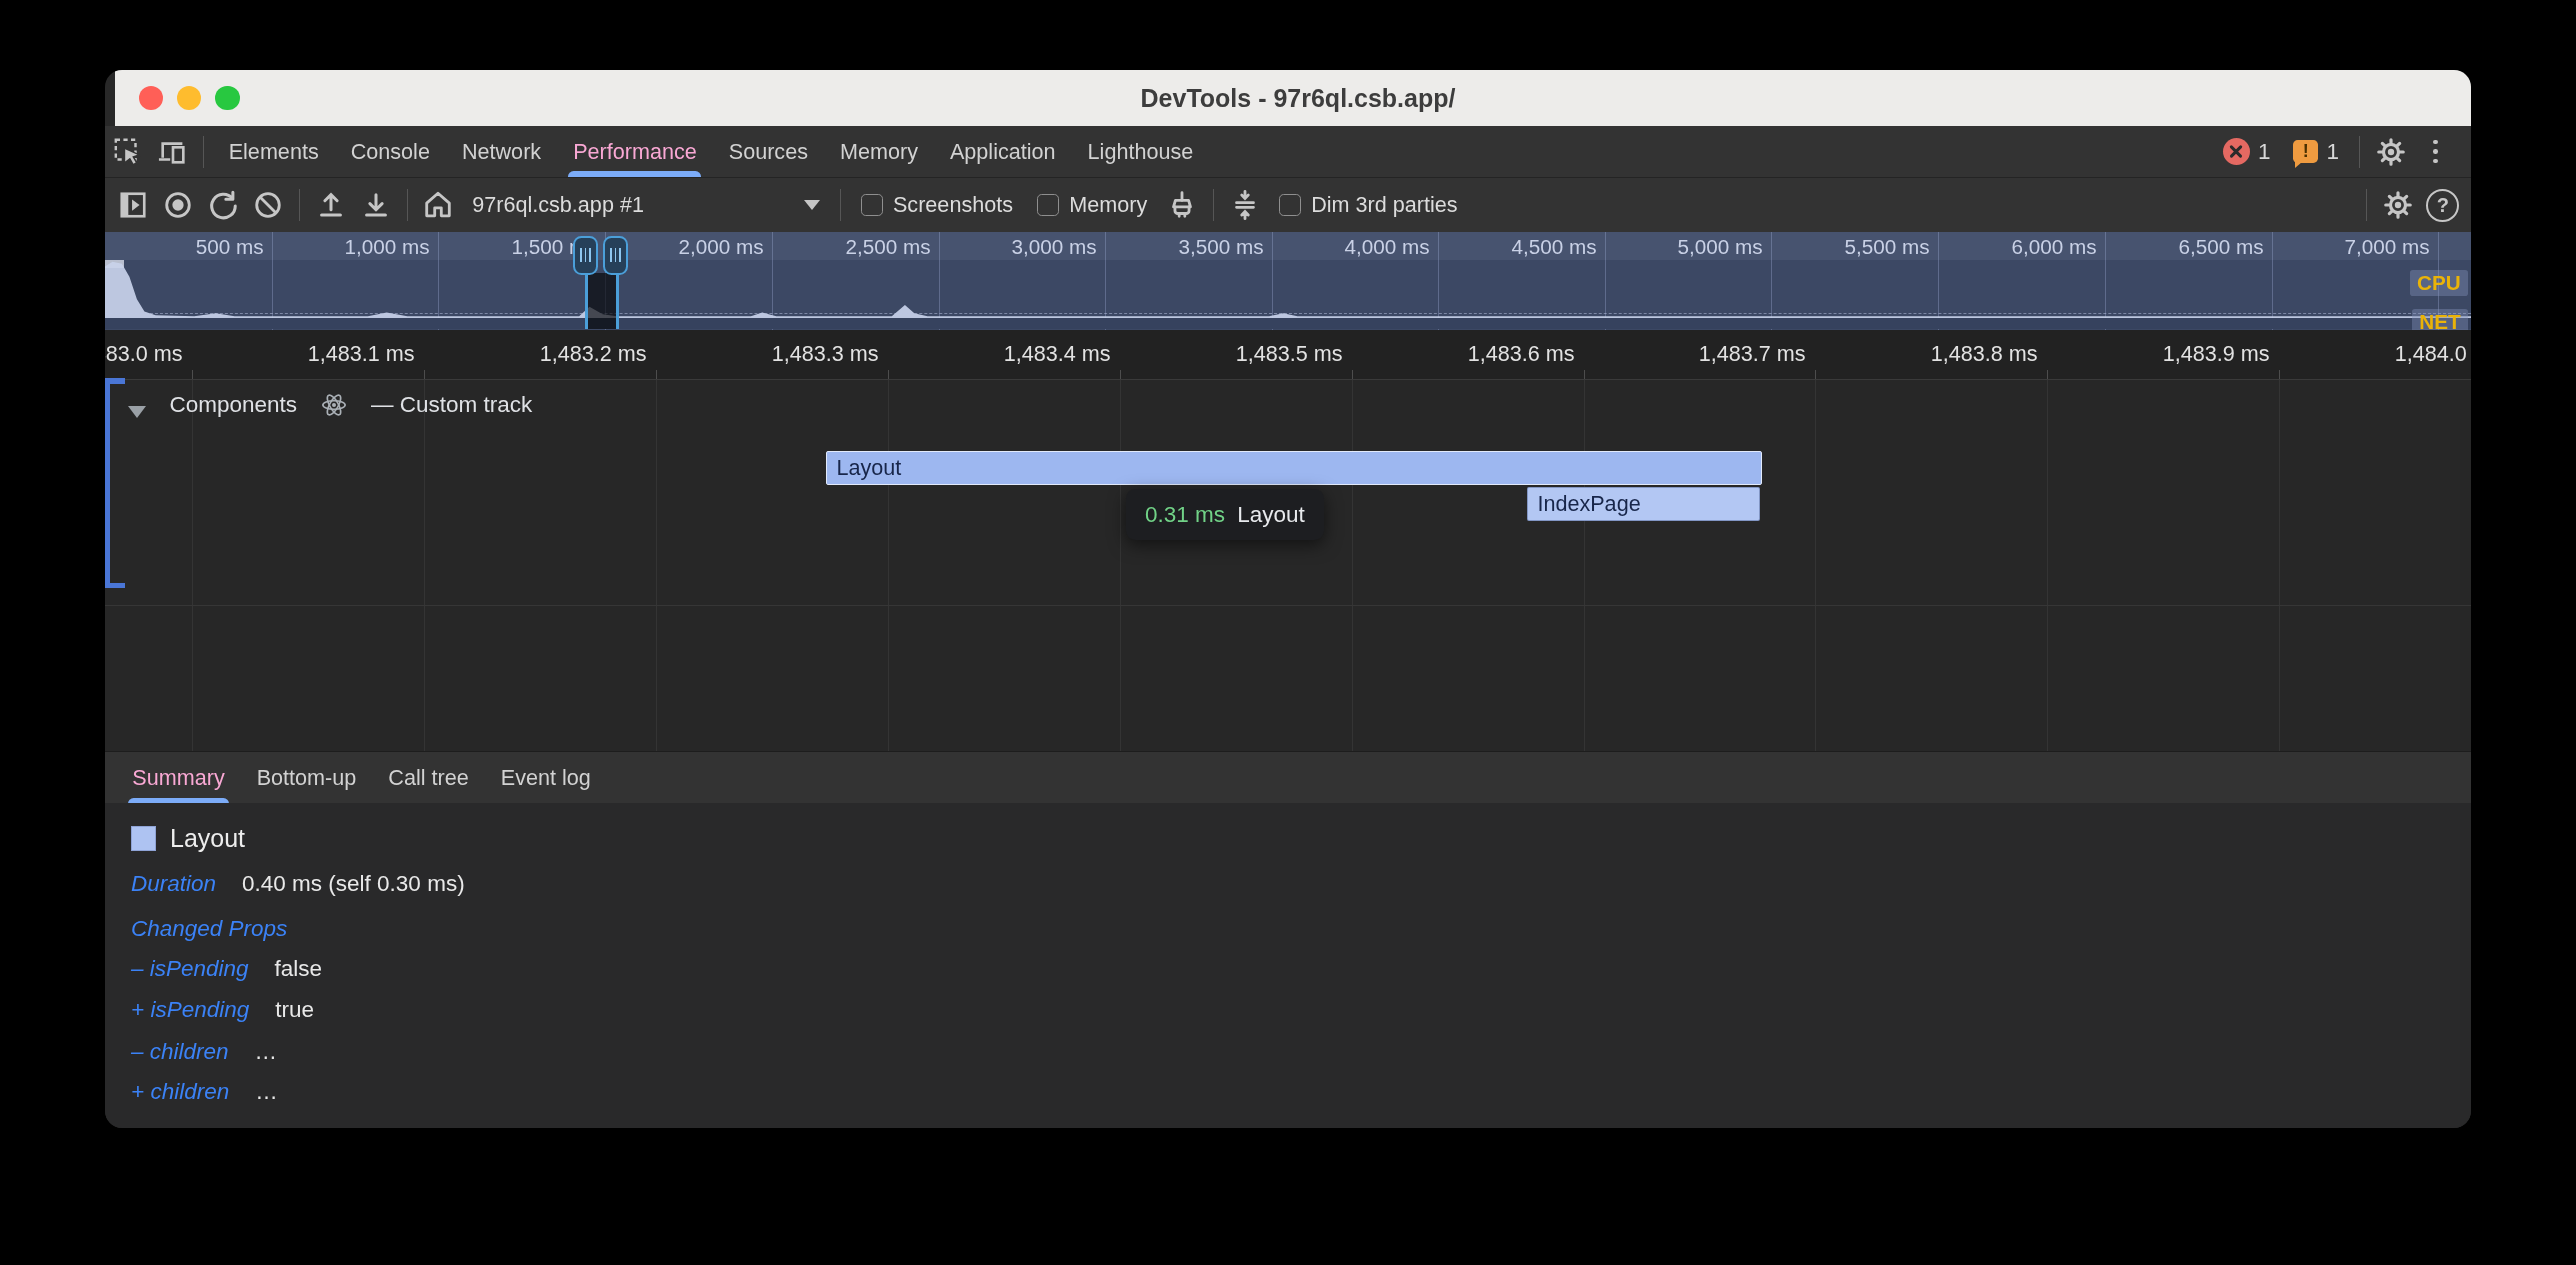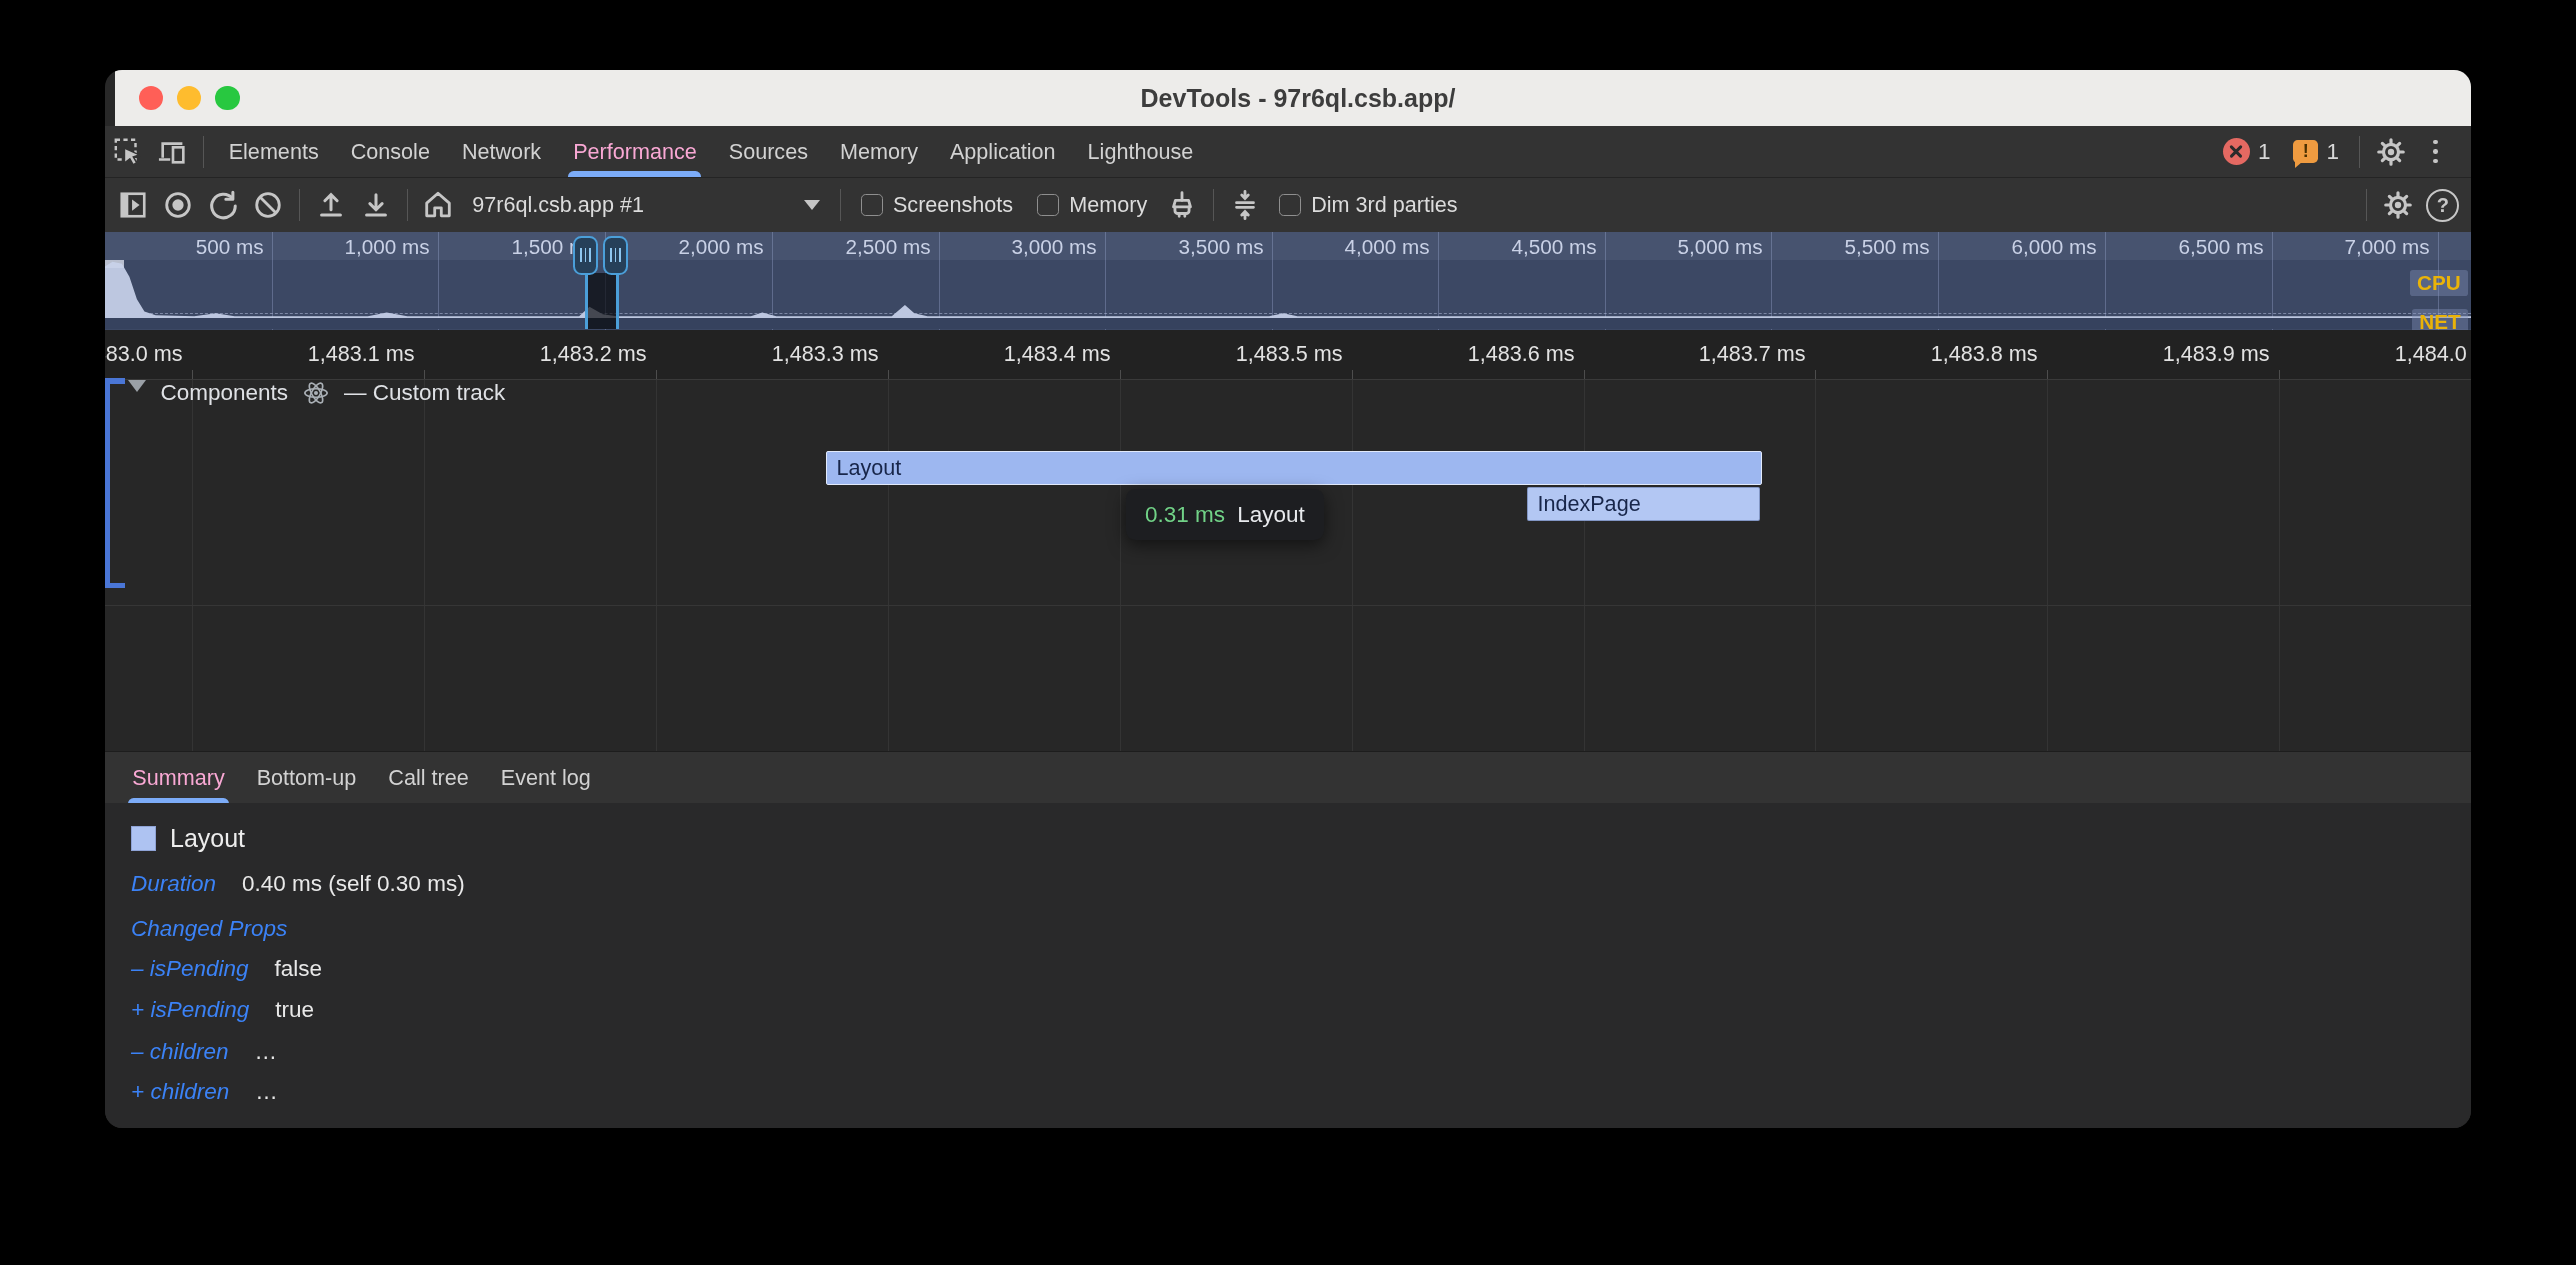--- a/index.html
+++ b/index.html
@@ -58,21 +58,21 @@
   .ruler{position:absolute;left:0;top:260px;width:100%;height:50px;background:#222;border-bottom:0.9px solid #3a3a3a;box-sizing:border-box;}
   .r-lab{position:absolute;top:11.3px;font-size:21.6px;color:#e2e2e2;transform:translateX(-100%);padding-right:9.4px;white-space:nowrap;}
   .r-tick{position:absolute;bottom:0;width:0.9px;height:9.4px;background:#4d4d4d;}
   
   .flame{position:absolute;left:0;top:310px;width:100%;height:371px;background:#272727;}
   .f-grid{position:absolute;top:0;bottom:0;width:0.9px;background:#343434;}
   .f-hline{position:absolute;left:0;right:0;height:0.9px;background:#363636;}
   .bracket{position:absolute;left:0;top:-1.9px;height:210px;width:20.7px;border-left:5.6px solid #4a76d6;}
   .bracket::before,.bracket::after{content:"";position:absolute;left:0;width:15px;height:5.6px;background:#4a76d6;}
   .bracket::before{top:0;} .bracket::after{bottom:0;}
-  .track-head{position:absolute;left:22.5px;top:0;height:38px;display:flex;align-items:flex-start;gap:15px;color:#dfe1e5;font-size:22.5px;white-space:nowrap;}
+  .track-head{position:absolute;left:22.5px;top:0;height:38px;display:flex;align-items:flex-end;gap:24px;color:#dfe1e5;font-size:22.5px;white-space:nowrap;}
   .tri-down{width:0;height:0;border-left:9.4px solid transparent;border-right:9.4px solid transparent;border-top:12.2px solid #9aa0a6;}
   .bar{position:absolute;height:34px;display:flex;align-items:center;padding-left:9.4px;box-sizing:border-box;
     font-size:21.6px;color:#18264a;border:0.9px solid rgba(40,60,110,.35);border-radius:1.9px;white-space:nowrap;overflow:hidden;}
   .bar.light{background:#b3c7f3;}
   .bar.selected{background:#9db7f0;border:1.9px solid #e2eafb;}
   .ftip{position:absolute;height:51px;padding:0 19px;background:#1d1e21;border-radius:9.4px;display:flex;align-items:center;gap:12.2px;
     font-size:22.5px;box-shadow:0 4.7px 17px rgba(0,0,0,.55);}
   .ftip .dur{color:#71d287;} .ftip .lbl{color:#e8eaed;}
   
   .btabs{position:absolute;left:0;top:681px;width:100%;height:53px;background:#333;border-top:0.9px solid #1d1d1d;

